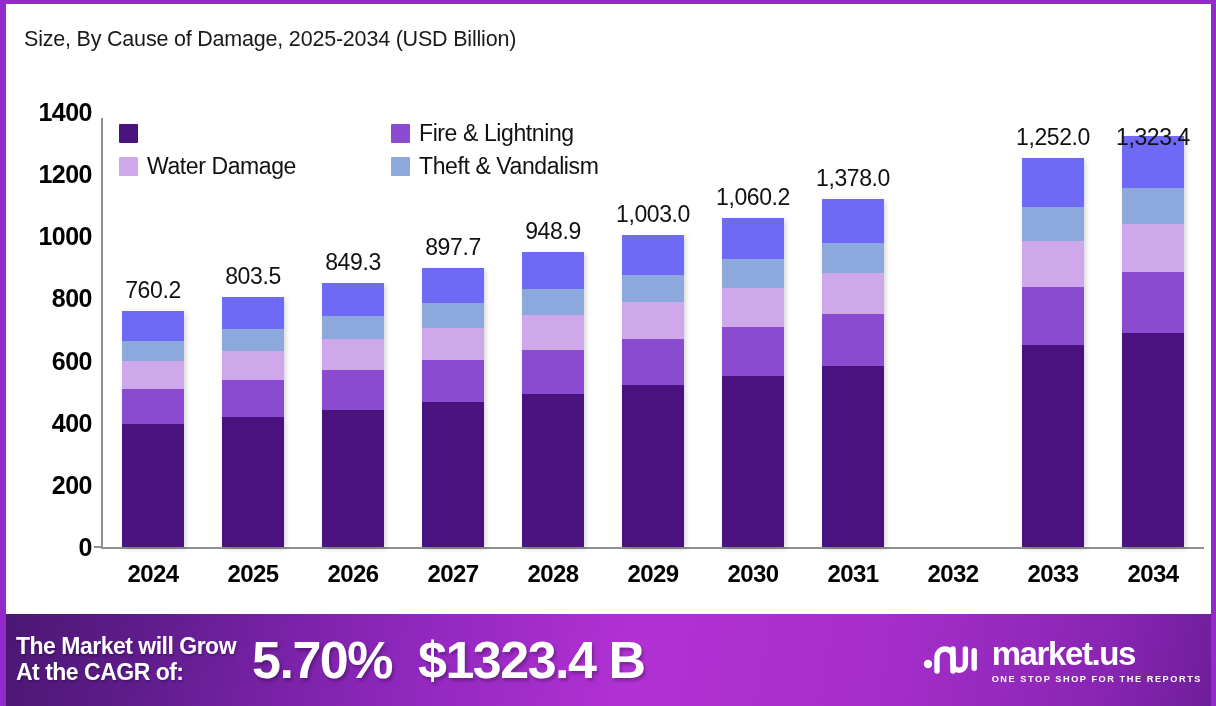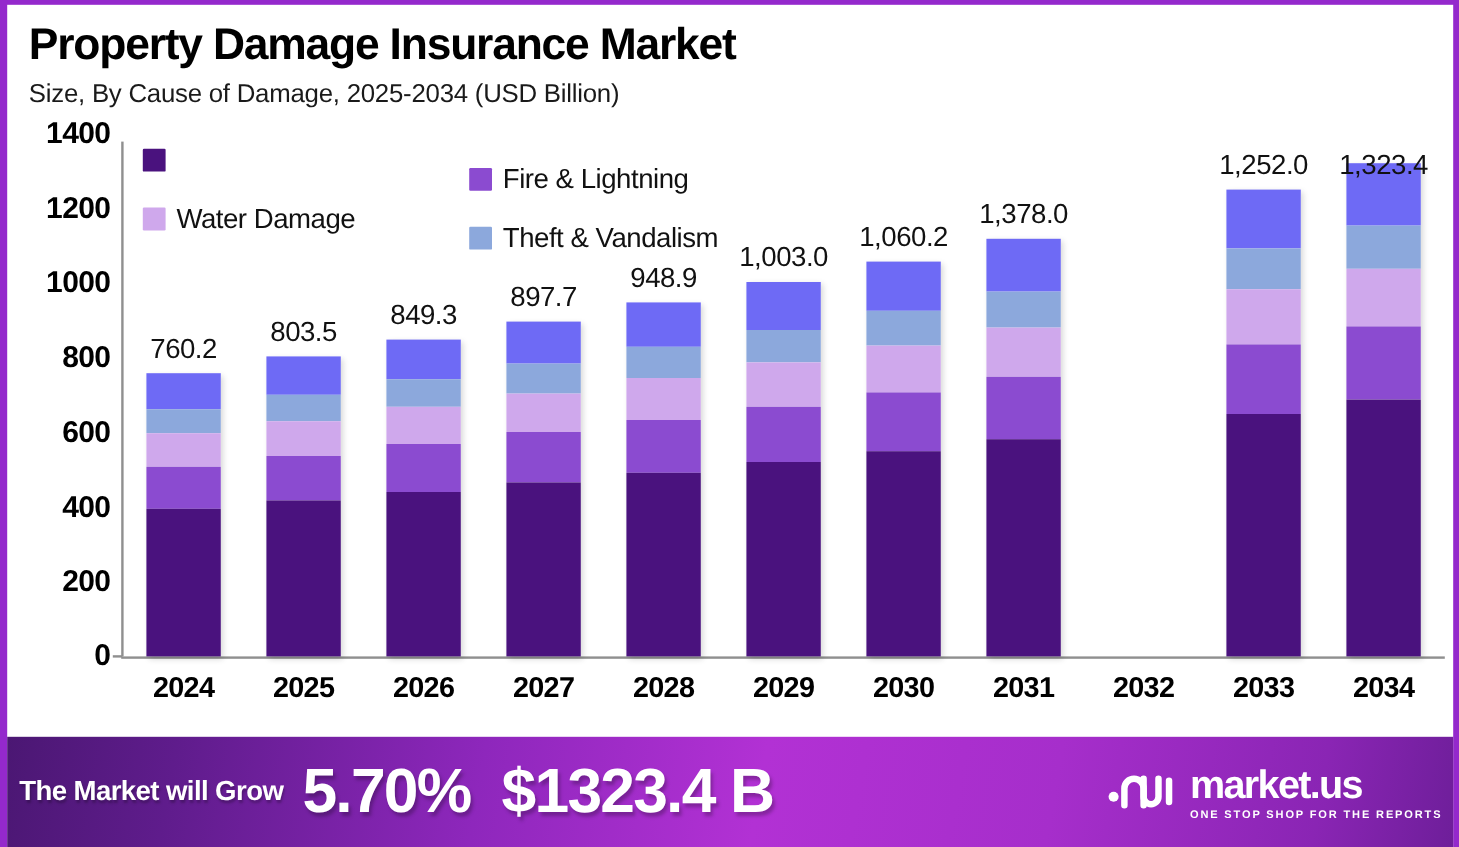--- a/index.html
+++ b/index.html
@@ -55,21 +55,21 @@
     align-content: flex-start;
     z-index: 6;
   }
   .legend-item {
     display: flex;
     align-items: center;
     height: 33px;
     margin-right: 0;
   }
   .legend-item.col-a { width: 272px; }
-  .legend-item.col-b { width: 288px; margin-top: 16px; }
+  .legend-item.col-b { width: 288px; }
   .legend-swatch {
     width: 19px; height: 19px;
     flex: 0 0 19px;
     margin-right: 9px;
     border-radius: 1px;
   }
   .legend-label {
     font-size: 23px;
     color: #111111;
     letter-spacing: -0.4px;
@@ -238,21 +238,20 @@
     margin-top: 4px;
     white-space: nowrap;
   }
 </style>
 </head>
 <body>
 
 <div id="page">
 
   <div class="header">
-    <div class="chart-title">Property Damage Insurance Market</div>
     <div class="chart-subtitle">Size, By Cause of Damage, 2025-2034 (USD Billion)</div>
   </div>
 
   <div class="legend" id="legend">
       <div class="legend-item col-a">
         <span class="legend-swatch" style="background: rgb(74, 18, 126);"></span>
       </div>
       <div class="legend-item col-b">
         <span class="legend-swatch" style="background: rgb(139, 75, 208);"></span>
         <span class="legend-label">Fire &amp; Lightning</span>
@@ -395,20 +394,21 @@
       <div class="x-tick" style="left: 600px; width: 100px;">2030</div>
       <div class="x-tick" style="left: 700px; width: 100px;">2031</div>
       <div class="x-tick" style="left: 800px; width: 100px;">2032</div>
       <div class="x-tick" style="left: 900px; width: 100px;">2033</div>
       <div class="x-tick" style="left: 1000px; width: 100px;">2034</div>
     </div>
 
   <div class="footer">
     <div class="footer-text">
       <div>The Market will Grow</div>
+      <div>At the CAGR of:</div>
     </div>
     <div class="f-gap-a"></div>
     <div class="footer-big">5.70%</div>
     <div class="f-gap-b"></div>
     <div class="f-gap-c"></div>
     <div class="footer-big">$1323.4 B</div>
     <div class="f-gap-d"></div>
 
     <div class="brand">
       <span class="brand-mark">

